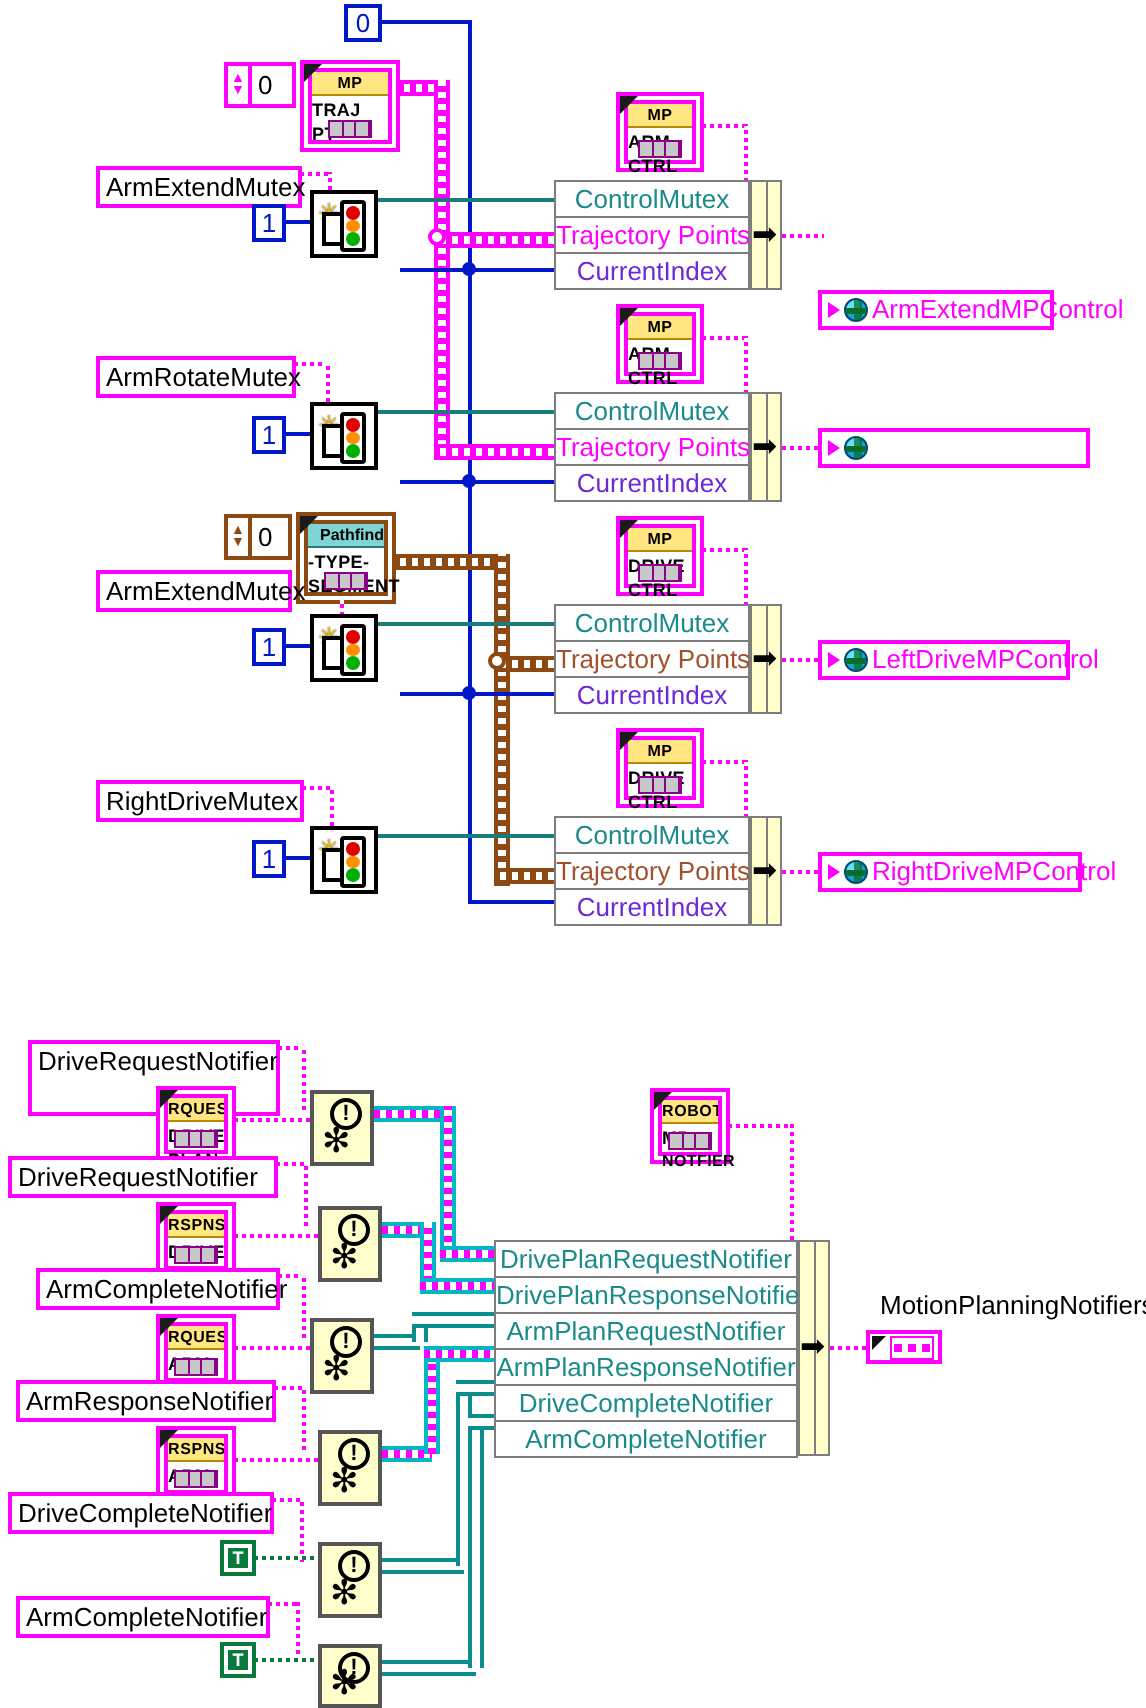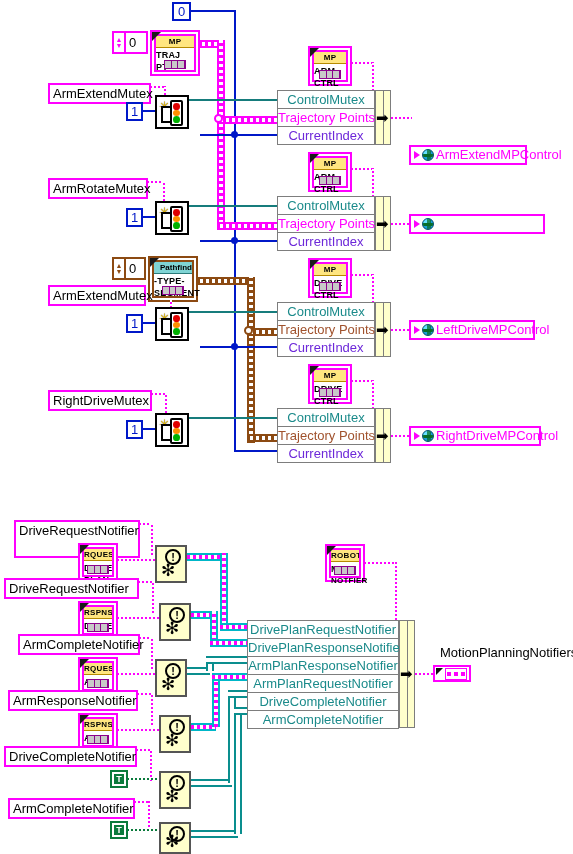--- a/index.html
+++ b/index.html
@@ -551,22 +551,22 @@
         </div>
     </div>
     <div class="corner"></div>
   </div>
   <div class="wired h" style="left:364px;top:562px;width:33px;"></div>
   <div class="wired v" style="left:395px;top:562px;height:58px;"></div>
 
   <div class="clus" style="left:247px;top:620px;width:152px;">
     <div class="crow cteal">DrivePlanRequestNotifier</div>
     <div class="crow cteal">DrivePlanResponseNotifier</div>
+    <div class="crow cteal">ArmPlanRequestNotifier</div>
     <div class="crow cteal">ArmPlanResponseNotifier</div>
-    <div class="crow cteal">ArmPlanRequestNotifier</div>
     <div class="crow cteal">DriveCompleteNotifier</div>
     <div class="crow cteal">ArmCompleteNotifier</div>
   </div>
   <div class="bundle" style="left:399px;top:620px;width:16px;height:108px;">
     <div class="sep"></div>
   </div>
   <div class="barrow" style="left:400px;top:668px;">➡</div>
   <div class="wired h" style="left:415px;top:673px;width:21px;"></div>
 
   <div class="plainlbl" style="left:440px;top:645px;">MotionPlanningNotifiers</div>

